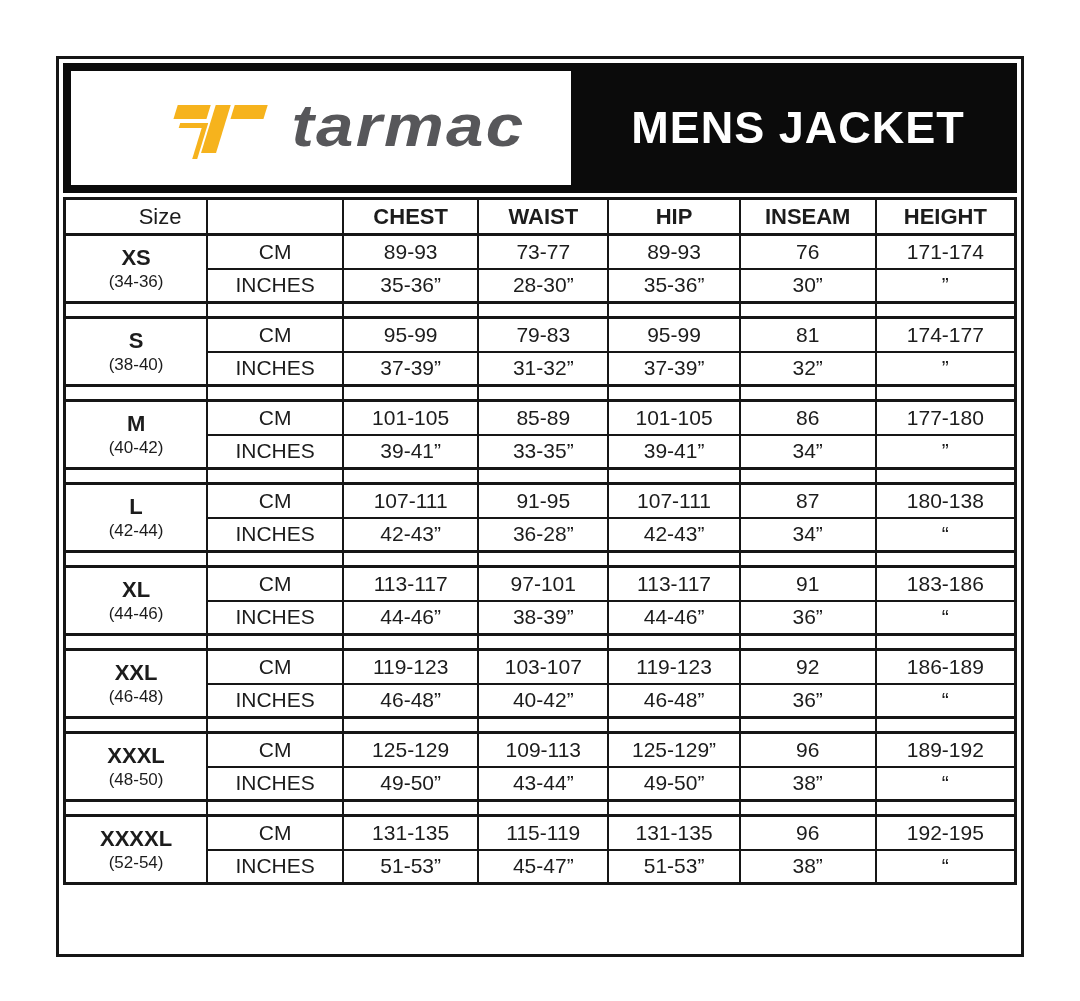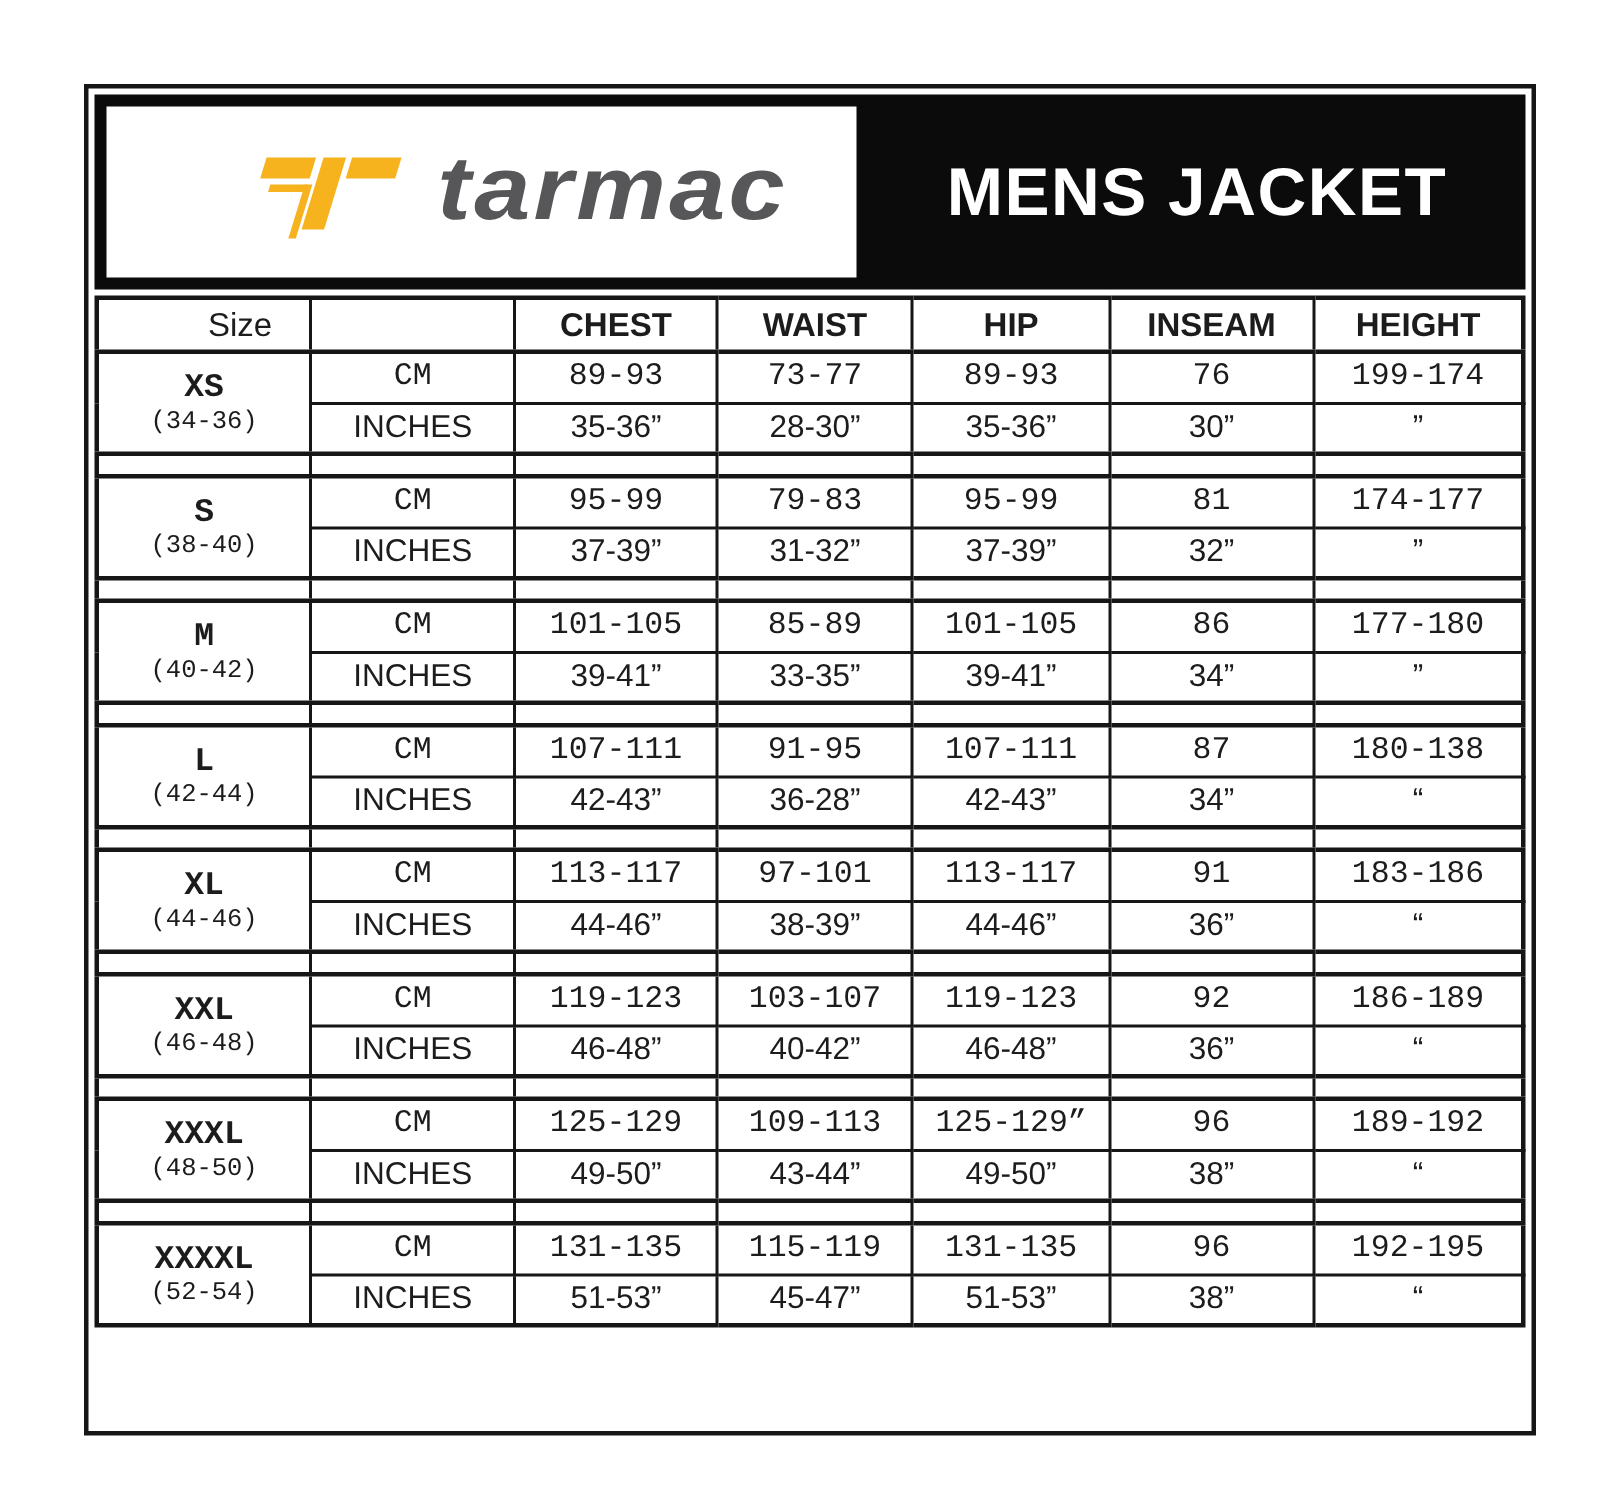--- a/index.html
+++ b/index.html
@@ -54,21 +54,21 @@
     text-align:center; vertical-align:middle;
     color:#1c1c1c;
     background:#ffffff;
   }
   thead th {
     height:36px; font-size:22px; font-weight:bold;
     border-top-width:3px; border-bottom-width:3px;
   }
   thead th.thin { font-weight:normal;padding-left:48px; }
   td { height:34px; font-size:21px; }
-  tr.cm td { border-top-width:3px;font-family:Liberation Mono, monospace; }
+  tr.cm td { border-top-width:3px; }
   tr.in td { border-bottom-width:3px; }
   td.size-cell { border-top-width:3px; border-bottom-width:3px; }
   .size-label { font-weight:bold; font-size:22px; }
   .size-range { font-size:17px; margin-top:1px; }
   tr.spacer td { height:15px; border-top-width:3px; border-bottom-width:3px; }
 </style>
 </head>
 <body>
 
 <div class="frame">
@@ -116,21 +116,21 @@
         <tr class="cm">
           <td class="size-cell" rowspan="2">
             <div class="size-label">XS</div>
             <div class="size-range">(34-36)</div>
           </td>
           <td class="unit-cell">CM</td>
           <td class="value-cell">89-93</td>
           <td class="value-cell">73-77</td>
           <td class="value-cell">89-93</td>
           <td class="value-cell">76</td>
-          <td class="value-cell">199-174</td>
+          <td class="value-cell">171-174</td>
         </tr>
         <tr class="in">
           <td class="unit-cell">INCHES</td>
           <td class="value-cell">35-36”</td>
           <td class="value-cell">28-30”</td>
           <td class="value-cell">35-36”</td>
           <td class="value-cell">30”</td>
           <td class="value-cell">”</td>
         </tr>
         <tr class="spacer">

